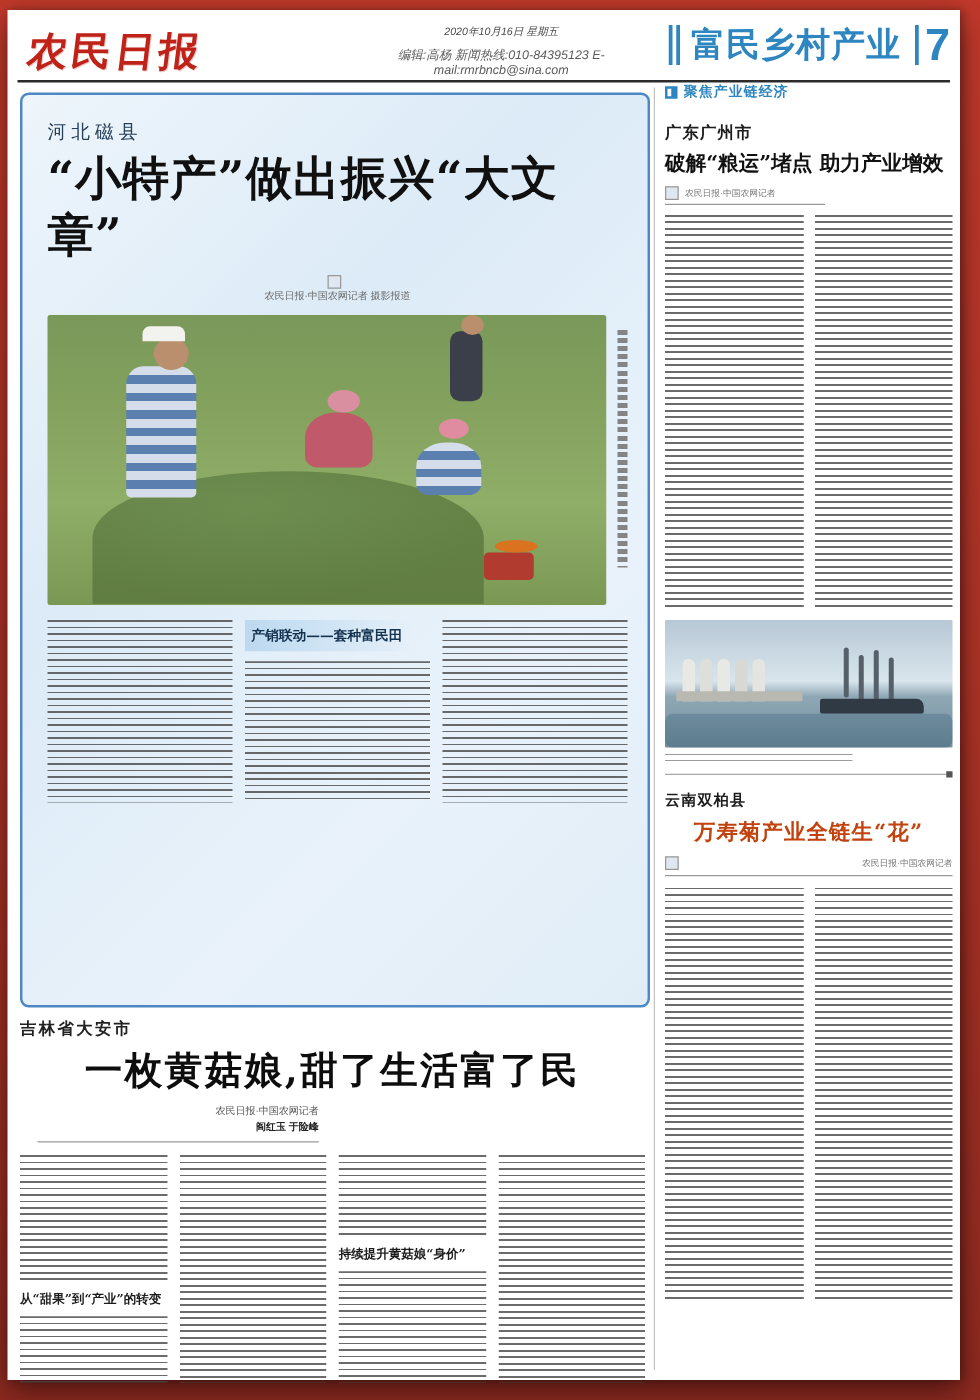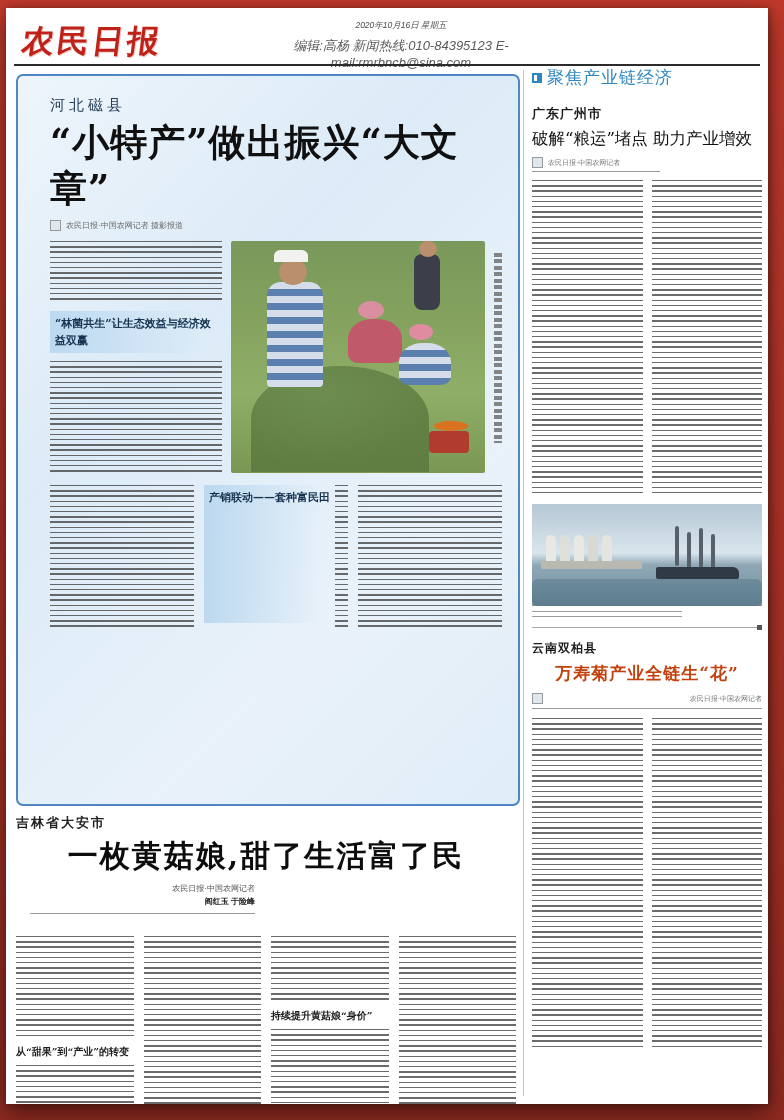--- a/index.html
+++ b/index.html
@@ -13,21 +13,21 @@
     background:#ffffff;box-shadow:0 8px 22px rgba(0,0,0,.5),2px 0 6px rgba(0,0,0,.25);
   }
   
   .masthead{
     position:absolute;left:16px;top:12px;font-family:"DejaVu Serif",serif;
     font-size:32px;font-weight:bold;color:#bf2218;letter-spacing:3px;
     transform:skewX(-7deg);text-shadow:1px 1px 0 rgba(191,34,24,.25);
   }
   .date-block{position:absolute;right:252px;top:12px;width:230px;text-align:center;font-style:italic;}
   .date-line{font-size:8.5px;color:#4a4a4a;margin-bottom:5px;}
-  .info-line{font-size:13px;color:#5a5a5a;}
+  .info-line{font-size:10px;color:#5a5a5a;}
   .section-block{position:absolute;right:8px;top:6px;display:flex;align-items:center;height:44px;}
   .dbar{width:3px;height:32px;background:#2e86c1;margin-right:3px;}
   .section-title{font-size:27px;font-weight:bold;color:#2e86c1;letter-spacing:1px;margin:0 6px;}
   .sbar{width:3px;height:32px;background:#2e86c1;margin:0 5px;}
   .page-number{font-size:36px;font-weight:bold;color:#2e86c1;}
   .header-rule{position:absolute;left:8px;right:8px;top:56px;border-top:2px solid #2b2b2b;}
   
   .tb{background-image:repeating-linear-gradient(180deg,rgba(70,70,70,.8) 0px,rgba(70,70,70,.8) 1.4px,transparent 1.4px,transparent 5.2px);}
   .tb-light{background-image:repeating-linear-gradient(180deg,rgba(130,130,130,.8) 0px,rgba(130,130,130,.8) 1.2px,transparent 1.2px,transparent 4.6px);}
   .vcap{background-image:repeating-linear-gradient(180deg,rgba(120,120,120,.9) 0 4px,transparent 4px 6.5px);width:8px;}
@@ -37,65 +37,65 @@
     border:2px solid #4d88c4;border-radius:7px;
     background:linear-gradient(135deg,#eef5fb 0%,#dcebf7 35%,#e9f2fa 70%,#e0edf7 100%);
     overflow:visible;
   }
   .feature-tab{
     position:absolute;left:178px;top:-13px;width:152px;height:26px;border-radius:13px;
     background:linear-gradient(180deg,#3d7ec0,#2b63a5);color:#fff;font-size:10px;
     display:flex;align-items:center;justify-content:center;letter-spacing:3px;font-weight:bold;
     box-shadow:0 1px 2px rgba(0,0,0,.25);
   }
-  .feature-inner{position:absolute;inset:0;padding:20px 16px 12px 32px;overflow:hidden;}
+  .feature-inner{position:absolute;inset:0;padding:20px 16px 12px 20px;overflow:hidden;}
   .f-kicker{font-family:"DejaVu Serif",serif;font-size:15px;color:#27405a;letter-spacing:4px;}
   .f-headline{
     font-family:"DejaVu Serif",serif;font-size:37px;font-weight:bold;color:#101010;
     margin-top:4px;letter-spacing:1px;line-height:1.25;
   }
-  .f-byline{margin-top:8px;display:flex;align-items:center;font-size:8px;color:#6a6a6a;}
+  .f-byline{margin-top:8px;display:flex;align-items:center;font-size:8px;color:#6a6a6a;flex-direction:column;}
   .byline-logo{width:9px;height:9px;border:1px solid #999;margin-right:5px;background:#dfe8f0;}
   .row1{display:flex;margin-top:10px;height:232px;gap:9px;}
   .col-left{width:172px;display:flex;flex-direction:column;}
   .photo1{flex:1;position:relative;border-radius:2px;overflow:hidden;
     background:linear-gradient(180deg,#79985a 0%,#85a35e 35%,#8fae68 65%,#7a9853 100%);}
   .subhl{
     font-family:"DejaVu Serif",serif;font-weight:bold;font-size:11px;color:#15324f;
     background:linear-gradient(90deg,#bcd9f0 0%,rgba(188,217,240,0) 90%);
     padding:4px 5px;line-height:1.55;margin:8px 0;
   }
   .row2{display:flex;margin-top:12px;height:146px;gap:10px;}
-  .row2 .c{flex:1;display:flex;flex-direction:row;}
+  .row2 .c{flex:1;display:flex;flex-direction:column;}
   .row3{display:flex;margin-top:12px;height:200px;gap:10px;}
   .photo2wrap{width:202px;display:flex;flex-direction:column;}
   .photo2{height:152px;position:relative;border-radius:2px;overflow:hidden;background:linear-gradient(180deg,#b0a89a 0%,#bdb3a2 55%,#a79d8e 100%);}
   .row3 .c{flex:1;display:flex;flex-direction:column;}
   
   .fig{position:absolute;border-radius:6px;}
   .stripe-shirt{background:repeating-linear-gradient(180deg,#d4dde9 0 7px,#5b7fae 7px 14px);}
   
   .bottom-article{position:absolute;left:10px;top:806px;width:500px;height:282px;}
   .b-kicker{font-family:"DejaVu Serif",serif;font-size:13px;font-weight:bold;color:#222;letter-spacing:2px;}
   .b-headline{font-family:"DejaVu Serif",serif;font-size:30px;font-weight:bold;color:#0d0d0d;text-align:center;letter-spacing:2px;margin-top:4px;}
   .b-byline{margin-top:6px;margin-left:14px;width:225px;text-align:right;font-size:8px;color:#555;
     border-bottom:1px solid #9a9a9a;padding-bottom:4px;line-height:1.6;}
   .b-byline b{color:#222;}
   .b-cols{display:flex;gap:10px;margin-top:10px;height:182px;}
-  .b-cols .c{flex:1;display:flex;flex-direction:column;margin-top:12px;}
+  .b-cols .c{flex:1;display:flex;flex-direction:column;}
   .subplain{font-family:"DejaVu Serif",serif;font-weight:bold;font-size:10px;color:#1c1c1c;margin:6px 0;line-height:1.5;}
   
   .vrule{position:absolute;left:517px;top:62px;bottom:8px;width:1px;background:#c3c3c3;}
   .right-col{position:absolute;left:526px;top:58px;width:230px;height:1032px;}
   .badge-row{display:flex;align-items:center;}
   .badge-icon{width:10px;height:10px;background:#2e86c1;margin-right:5px;position:relative;}
   .badge-icon:after{content:"";position:absolute;left:2px;top:2px;width:3px;height:6px;background:#fff;}
-  .badge-label{font-size:17px;font-weight:normal;color:#2e86c1;letter-spacing:1px;}
+  .badge-label{font-size:11px;font-weight:bold;color:#2e86c1;letter-spacing:1px;}
   .ra-kicker{font-family:"DejaVu Serif",serif;font-size:13px;font-weight:bold;color:#1c1c1c;margin-top:16px;letter-spacing:1px;}
-  .ra-headline{font-family:"DejaVu Serif",serif;font-size:16.5px;font-weight:normal;color:#111;margin-top:5px;letter-spacing:0px;}
+  .ra-headline{font-family:"DejaVu Serif",serif;font-size:16.5px;font-weight:bold;color:#111;margin-top:5px;letter-spacing:0px;}
   .ra-byline{margin-top:7px;display:flex;align-items:center;font-size:7px;color:#777;width:128px;
     border-bottom:1px solid #999;padding-bottom:3px;}
   .ra-cols{display:flex;gap:9px;margin-top:8px;height:316px;}
   .ra-cols .c{flex:1;}
   .photo3{margin-top:8px;height:102px;position:relative;overflow:hidden;border-radius:1px;
     background:linear-gradient(180deg,#b6c8d5 0%,#d9e5ec 48%,#8fa7b5 60%,#74909f 100%);}
   .caption-line{margin-top:5px;height:6px;width:150px;}
   .sep{margin-top:10px;border-top:1px solid #a8a8a8;position:relative;}
   .sep:after{content:"";position:absolute;right:0;top:-3px;width:5px;height:5px;background:#555;}
   .rb-kicker{font-family:"DejaVu Serif",serif;font-size:12px;font-weight:bold;color:#1c1c1c;margin-top:12px;letter-spacing:1px;}
@@ -108,37 +108,39 @@
 </head>
 <body>
 
 <div class="page">
 
   <div class="masthead">农民日报</div>
   <div class="date-block">
     <div class="date-line">2020年10月16日 星期五</div>
     <div class="info-line">编辑:高杨  新闻热线:010-84395123  E-mail:rmrbncb@sina.com</div>
   </div>
+  <div class="section-block">
+    <div class="dbar"></div>
+    <div class="dbar"></div>
+    <div class="section-title">富民乡村产业</div>
+    <div class="sbar"></div>
+    <div class="page-number">7</div>
+  </div>
   <div class="header-rule"></div>
 
   <div class="feature">
     <div class="feature-inner">
       <div class="f-kicker">河北磁县</div>
       <div class="f-headline">“小特产”做出振兴“大文章”</div>
       <div class="f-byline">
         <span class="byline-logo"></span>
         <span>农民日报·中国农网记者 摄影报道</span>
       </div>
 
       <div class="row1">
-        <div class="col-left">
-          <div class="tb" style="height:62px;"></div>
-          <div class="subhl">“林菌共生”让生态效益与经济效益双赢</div>
-          <div class="tb" style="flex:1;"></div>
-        </div>
         <div class="photo1">
           <div class="fig" style="left:8%;top:54%;width:70%;height:46%;border-radius:50% 50% 0 0;background:radial-gradient(ellipse at 40% 30%,#5f7f45,#557139 70%);opacity:.7;"></div>
           <div class="fig stripe-shirt" style="left:14%;top:18%;width:56px;height:105px;border-radius:14px 14px 4px 4px;"></div>
           <div class="fig" style="left:19%;top:8%;width:28px;height:26px;border-radius:50%;background:#b98f6d;"></div>
           <div class="fig" style="left:17%;top:4%;width:34px;height:12px;border-radius:6px 6px 0 0;background:#f2f2ee;"></div>
           <div class="fig" style="left:46%;top:34%;width:54px;height:44px;border-radius:45% 45% 20% 20%;background:#c05a6a;"></div>
           <div class="fig" style="left:50%;top:26%;width:26px;height:18px;border-radius:50%;background:#d98fa0;"></div>
           <div class="fig stripe-shirt" style="left:66%;top:44%;width:52px;height:42px;border-radius:45% 45% 20% 20%;"></div>
           <div class="fig" style="left:70%;top:36%;width:24px;height:16px;border-radius:50%;background:#e08ca0;"></div>
           <div class="fig" style="left:72%;top:6%;width:26px;height:56px;border-radius:8px;background:#3a3f4a;"></div>

